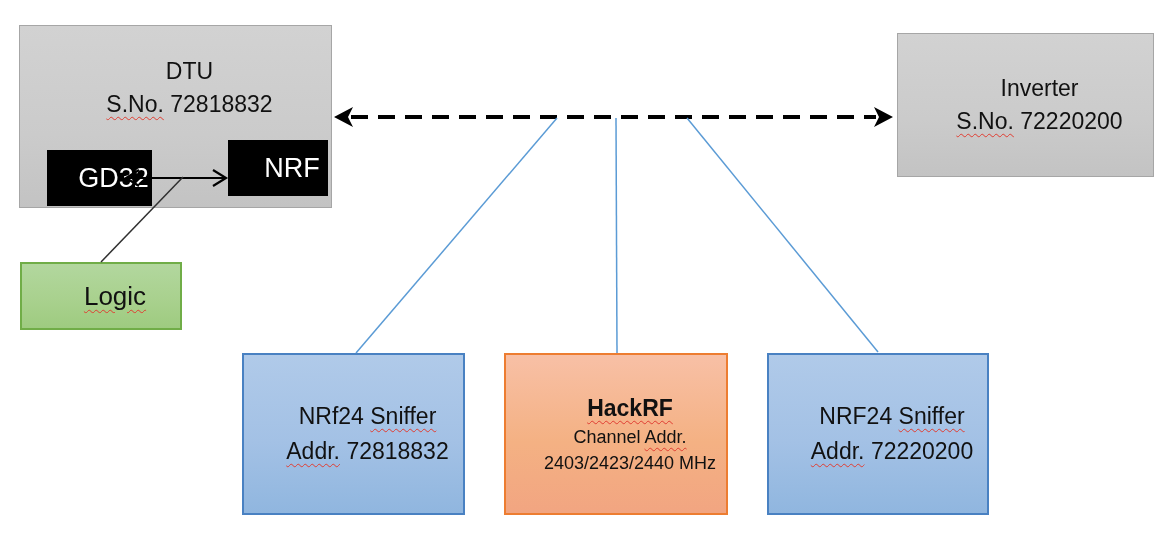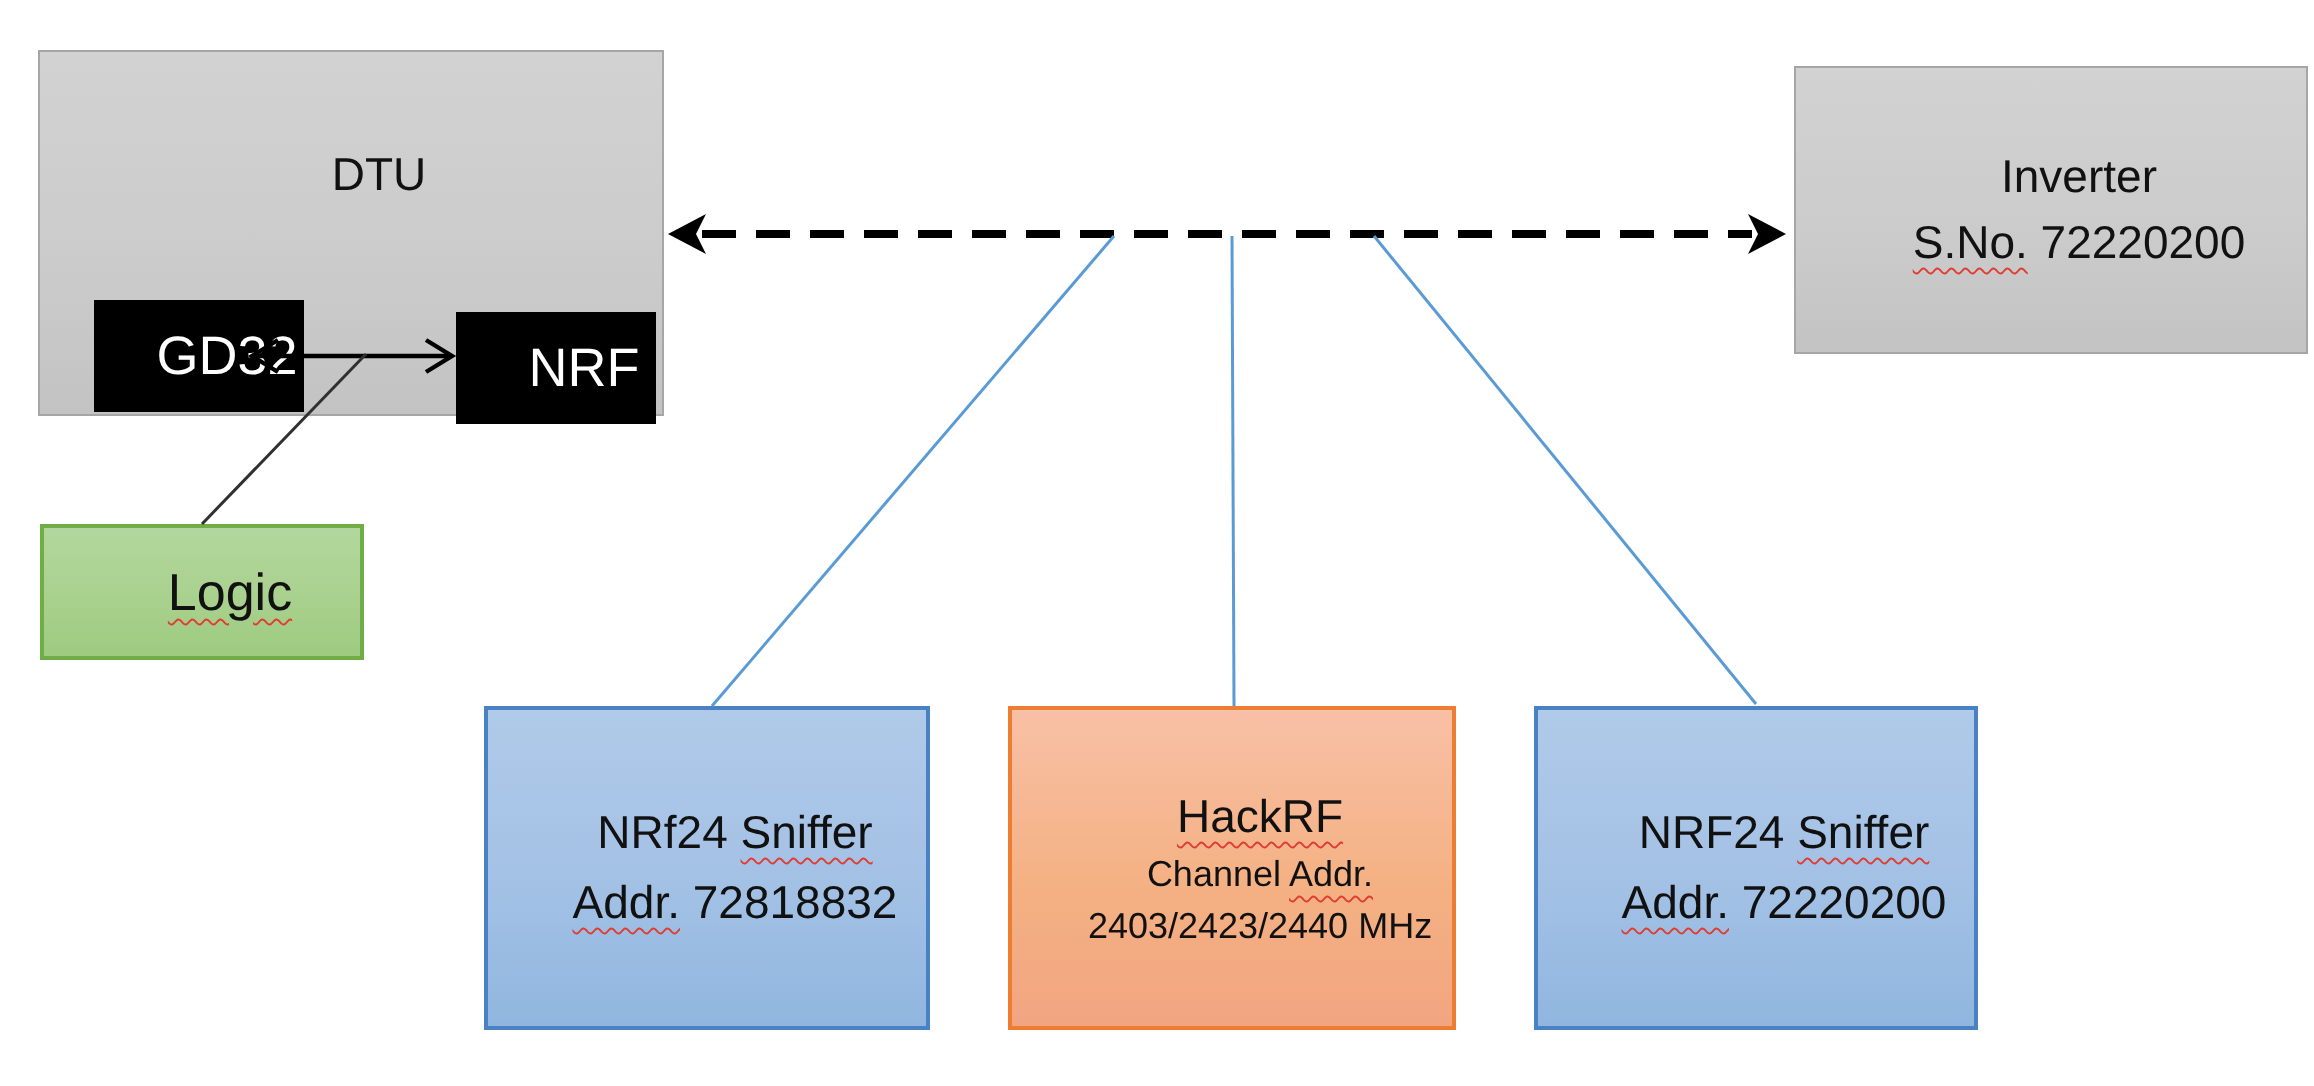--- a/index.html
+++ b/index.html
@@ -21,21 +21,21 @@
   }
   .dtu-outer   { left: 19px;  top: 25px;  width: 313px; height: 183px; }
   .dtu-text    { left: 19px;  top: 25px;  width: 313px; height: 125px; font-size: 23px; line-height: 33px; }
   .inverter    { left: 897px; top: 33px;  width: 257px; height: 144px; font-size: 23px; line-height: 33px; }
 
   .chip {
     background: #000000; color: #ffffff;
     font-size: 27px;
   }
   .chip-gd32 { left: 17px;  top: 150px; width: 105px; height: 56px; margin-left: 30px; }
-  .chip-nrf  { left: 228px; top: 156px; width: 100px; height: 56px; }
+  .chip-nrf  { left: 228px; top: 140px; width: 100px; height: 56px; }
 
   .logic-box {
     left: 20px; top: 262px; width: 162px; height: 68px;
     background: linear-gradient(180deg, #b2d79e 0%, #a9d18e 55%, #9ecb80 100%);
     border: 2px solid #70ad47;
     font-size: 26px;
   }
 
   .sniffer-box {
     background: linear-gradient(180deg, #b0cae9 0%, #a3c1e5 55%, #90b6df 100%);
@@ -43,21 +43,21 @@
     font-size: 23px; line-height: 35px;
   }
   .sniffer-left  { left: 242px; top: 353px; width: 223px; height: 162px; }
   .sniffer-right { left: 767px; top: 353px; width: 222px; height: 162px; }
 
   .hackrf-box {
     left: 504px; top: 353px; width: 224px; height: 162px;
     background: linear-gradient(180deg, #f8c0a6 0%, #f4b183 55%, #f2a581 100%);
     border: 2px solid #ed7d31;
   }
-  .hackrf-title { font-size: 23px; line-height: 32px; }
+  .hackrf-title { font-size: 23px; line-height: 32px; font-weight: bold; }
   .hackrf-sub   { font-size: 18px; line-height: 26px; }
 
   .sq {
     text-decoration: underline;
     text-decoration-style: wavy;
     text-decoration-color: #e03c31;
     text-decoration-thickness: 1px;
     text-underline-offset: 4px;
   }
 
@@ -67,20 +67,24 @@
   }
 </style>
 </head>
 <body>
 
 <div class="canvas">
 
   <div class="box device-box dtu-outer"></div>
   <div class="box dtu-text">
     <div>DTU</div>
+    <div>
+      <span class="sq">S.No.</span>
+      <span>72818832</span>
+    </div>
   </div>
   <div class="box chip chip-gd32">
     <span>GD32</span>
   </div>
   <div class="box chip chip-nrf">
     <span>NRF</span>
   </div>
 
   <div class="box logic-box">
     <span class="sq">Logic</span>

